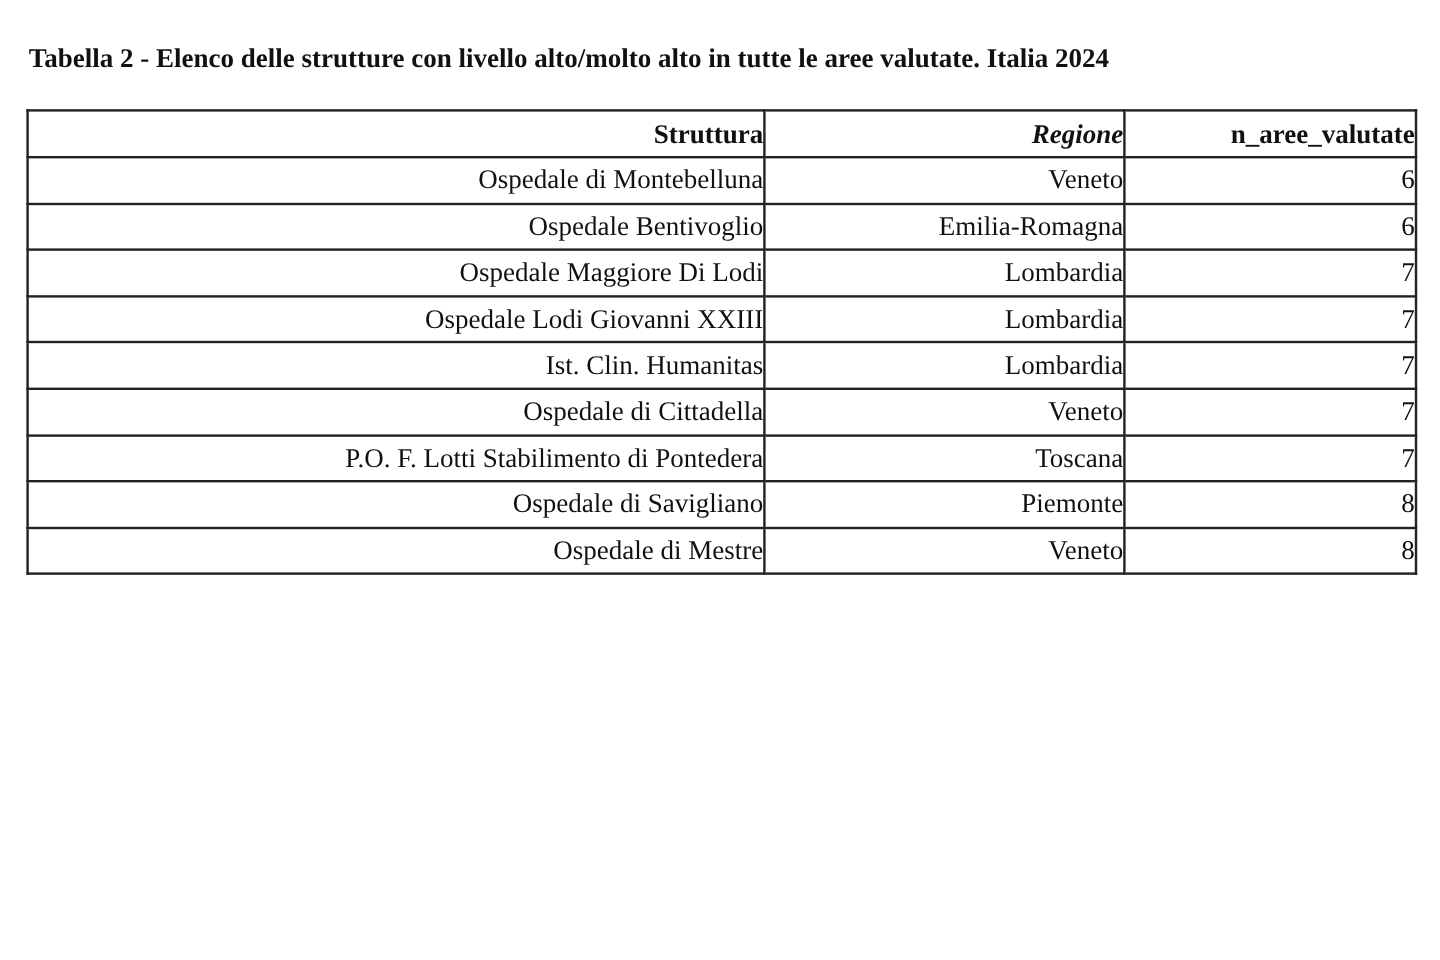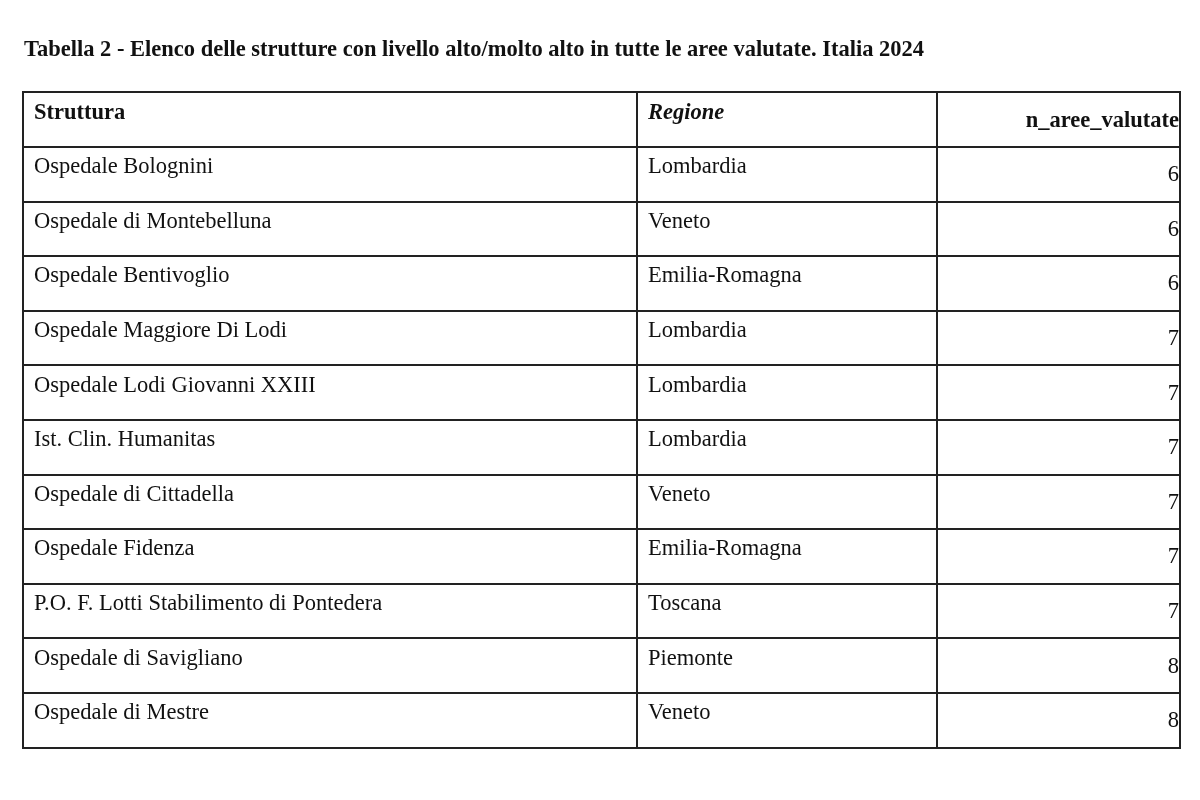--- a/index.html
+++ b/index.html
@@ -1,44 +1,39 @@
 <!DOCTYPE html>
 <html><head>
 <meta charset="utf-8">
 <style>
   html, body { margin:0; padding:0; background:#ffffff; }
   body { width:1200px; height:800px; position:relative; overflow:hidden;
          font-family:"Liberation Serif","DejaVu Serif",serif; color:#111; }
   .title { position:absolute; left:24px; top:36px; font-size:22.5px; font-weight:bold; white-space:nowrap; }
   table { position:absolute; left:22px; top:91px; width:1159px; border-collapse:collapse; }
-  td, th { border:2px solid #222; height:36.6px; padding:0 0 16px 10px; font-size:22.5px; text-align:left; font-weight:normal; white-space:nowrap; }
+  td, th { border:2px solid #222; height:36.6px; padding:0 0 0 10px; font-size:22.5px; text-align:right; font-weight:normal; white-space:nowrap; }
   th { font-weight:bold; height:37px; }
   .c1 { width:602px; }
   .c2 { width:288px;font-style:italic; }
   .num { text-align:right; padding:0; }
 </style>
 </head>
 <body>
 
 <div class="title">Tabella 2 - Elenco delle strutture con livello alto/molto alto in tutte le aree valutate. Italia 2024</div>
 
 <table>
   <thead>
     <tr>
       <th class="c1">Struttura</th>
       <th class="c2">Regione</th>
       <th class="num">n_aree_valutate</th>
     </tr>
   </thead>
   <tbody id="tbody">
-      <tr>
-        <td>Ospedale Bolognini</td>
-        <td>Lombardia</td>
-        <td class="num">6</td>
-      </tr>
       <tr>
         <td>Ospedale di Montebelluna</td>
         <td>Veneto</td>
         <td class="num">6</td>
       </tr>
       <tr>
         <td>Ospedale Bentivoglio</td>
         <td>Emilia-Romagna</td>
         <td class="num">6</td>
       </tr>
@@ -56,25 +51,20 @@
         <td>Ist. Clin. Humanitas</td>
         <td>Lombardia</td>
         <td class="num">7</td>
       </tr>
       <tr>
         <td>Ospedale di Cittadella</td>
         <td>Veneto</td>
         <td class="num">7</td>
       </tr>
       <tr>
-        <td>Ospedale Fidenza</td>
-        <td>Emilia-Romagna</td>
-        <td class="num">7</td>
-      </tr>
-      <tr>
         <td>P.O. F. Lotti Stabilimento di Pontedera</td>
         <td>Toscana</td>
         <td class="num">7</td>
       </tr>
       <tr>
         <td>Ospedale di Savigliano</td>
         <td>Piemonte</td>
         <td class="num">8</td>
       </tr>
       <tr>

